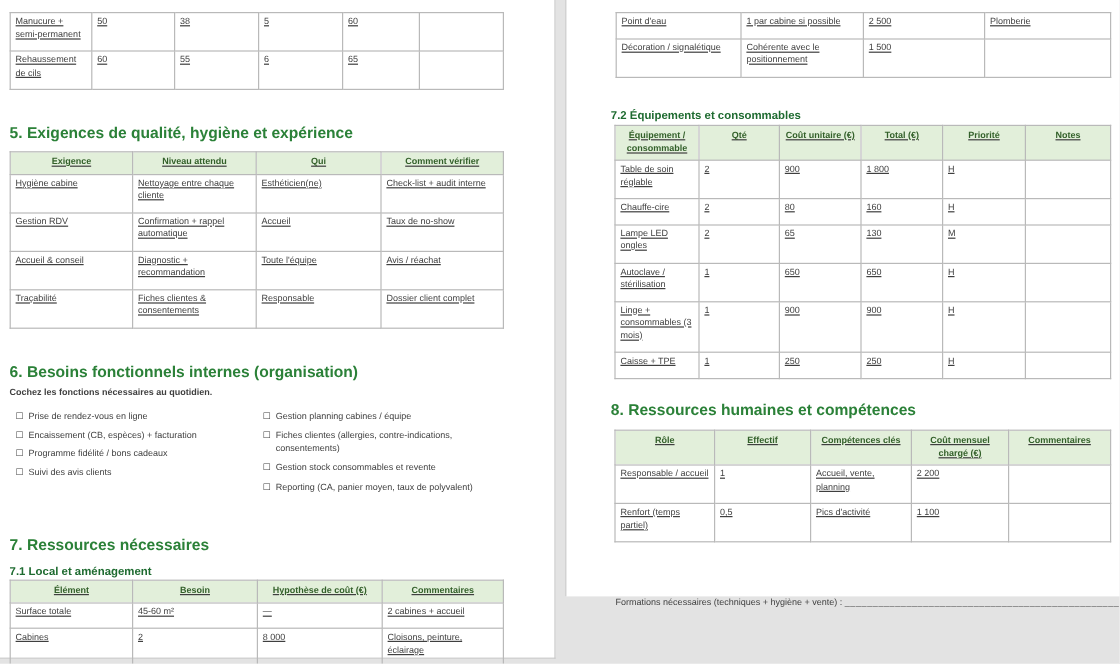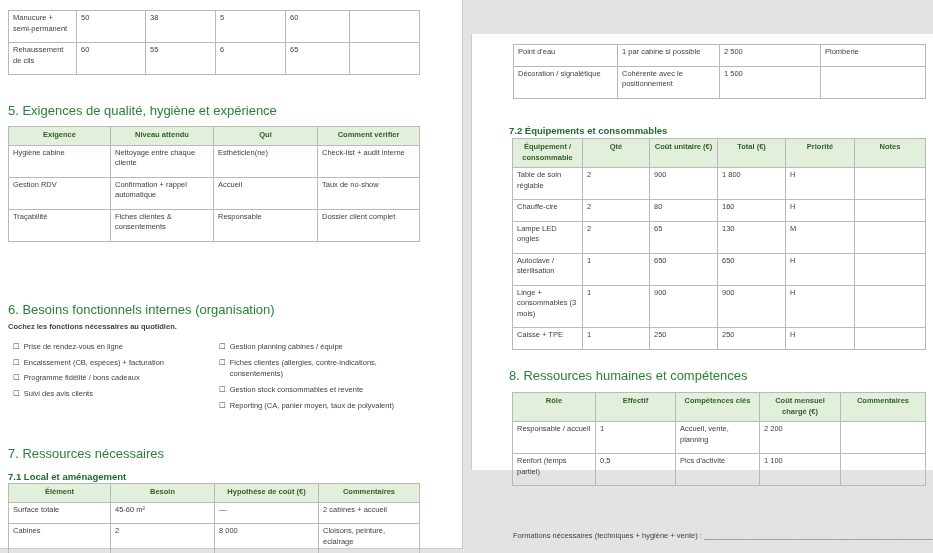--- a/index.html
+++ b/index.html
@@ -4,26 +4,26 @@
 <style>
   html,body{margin:0;padding:0;}
   .canvas{
     position:relative;width:933px;height:553px;overflow:hidden;
     background:var(--canvas,#e3e3e3);
     font-family:"Liberation Sans",sans-serif;
     color:var(--body-text,#3f3f3f);
   }
   .page{position:absolute;background:#fff;}
   .page-left{left:0;top:0;width:462px;height:548px;border-right:1px solid #c9c9c9;border-bottom:1px solid #c9c9c9;}
-  .page-right{left:471px;top:0;width:462px;height:436px;border-left:1px solid #c9c9c9;margin-top:34px;}
+  .page-right{left:471px;top:0;width:462px;height:497px;border-left:1px solid #c9c9c9;}
   .abs{position:absolute;}
-  h2.sec{margin:0;font-size:13px;font-weight:normal;color:var(--heading-green,#2b8138);white-space:nowrap;}
+  h2.sec{margin:0;font-size:13px;font-weight:bold;color:var(--heading-green,#2b8138);white-space:nowrap;}
   h3.sub{margin:0;font-size:9.5px;font-weight:bold;color:var(--subheading-green,#1e6b30);white-space:nowrap;}
   .body-txt{font-size:7.5px;line-height:1.4;font-weight:bold;}
-  table.t{border-collapse:collapse;table-layout:fixed;font-size:7.5px;}
+  table.t{border-collapse:collapse;table-layout:fixed;font-size:7.5px;text-decoration:underline;}
   table.t td, table.t th{
     border:1px solid var(--border,#b9b9b9);
     vertical-align:top;line-height:1.4;overflow:hidden;word-wrap:break-word;
   }
   table.t td{padding:2px 4px 8px;text-align:left;color:var(--body-text,#3f3f3f);}
   table.t th{
     padding:3px 3px 4px;text-align:center;font-weight:bold;
     background:var(--header-fill,#e2efda);color:var(--header-text,#33602a);
   }
   .cb-grid{display:grid;grid-template-columns:205px 195px;column-gap:1px;font-size:7.5px;}
@@ -92,20 +92,26 @@
             <td>Esthéticien(ne)</td>
             <td>Check-list + audit interne</td>
           </tr>
           <tr>
             <td>Gestion RDV</td>
             <td>Confirmation + rappel automatique</td>
             <td>Accueil</td>
             <td>Taux de no-show</td>
           </tr>
           <tr>
+            <td>Accueil &amp; conseil</td>
+            <td>Diagnostic + recommandation</td>
+            <td>Toute l'équipe</td>
+            <td>Avis / réachat</td>
+          </tr>
+          <tr>
             <td>Traçabilité</td>
             <td>Fiches clientes &amp; consentements</td>
             <td>Responsable</td>
             <td>Dossier client complet</td>
           </tr>
         </tbody>
     </table>
 
     <h2 class="sec abs" style="left:8px;top:302px;">6. Besoins fonctionnels internes (organisation)</h2>
     <div class="body-txt abs" style="left:8px;top:322px;">Cochez les fonctions nécessaires au quotidien.</div>

